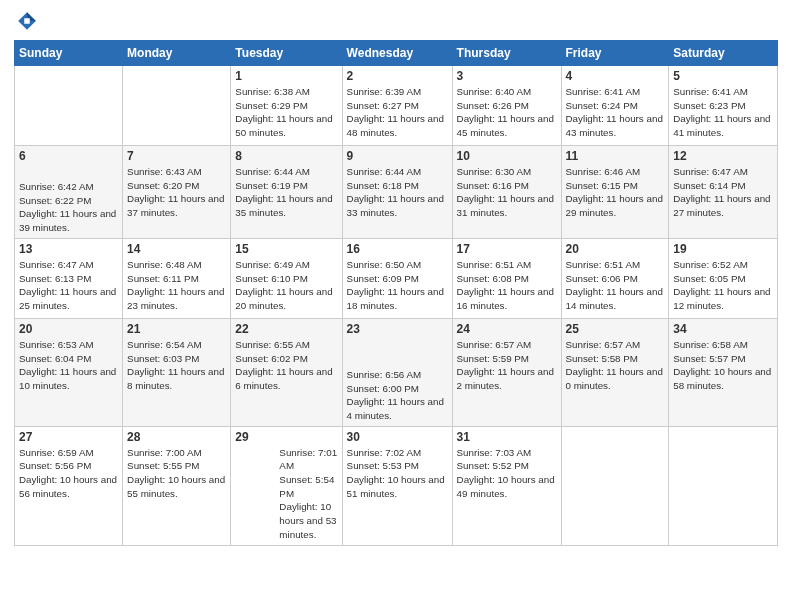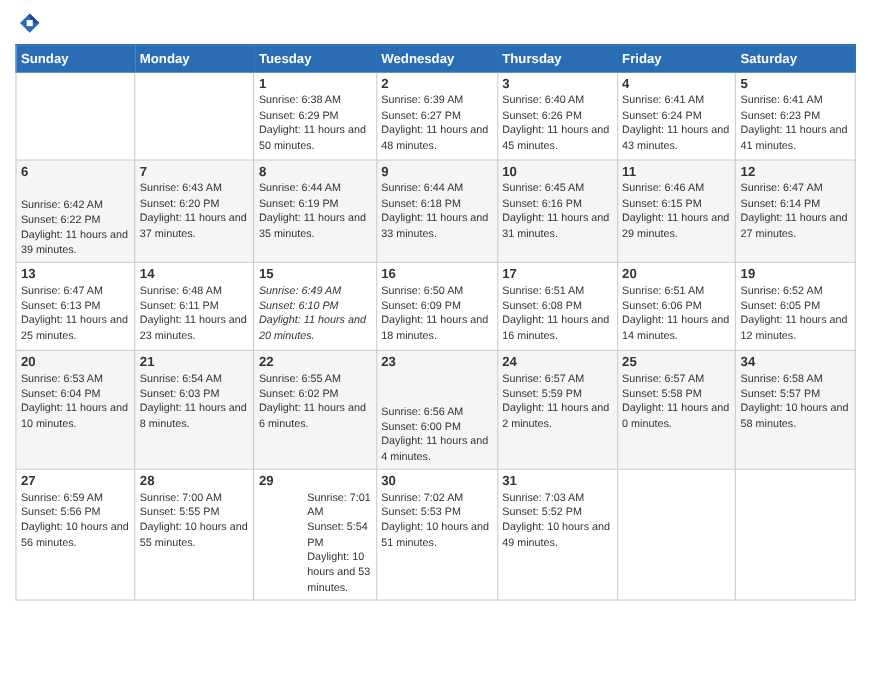--- a/index.html
+++ b/index.html
@@ -194,21 +194,21 @@
 Daylight: 11 hours and 35 minutes.</div>
           </td>
           <td>
             <span class="day-num">9</span>
             <div class="day-info" style="white-space: pre-line;">Sunrise: 6:44 AM
 Sunset: 6:18 PM
 Daylight: 11 hours and 33 minutes.</div>
           </td>
           <td>
             <span class="day-num">10</span>
-            <div class="day-info" style="white-space: pre-line;">Sunrise: 6:45 AM
+            <div class="day-info" style="white-space: pre-line;">Sunrise: 6:30 AM
 Sunset: 6:16 PM
 Daylight: 11 hours and 31 minutes.</div>
           </td>
           <td>
             <span class="day-num">11</span>
             <div class="day-info" style="white-space: pre-line;">Sunrise: 6:46 AM
 Sunset: 6:15 PM
 Daylight: 11 hours and 29 minutes.</div>
           </td>
           <td>
@@ -226,21 +226,21 @@
 Daylight: 11 hours and 25 minutes.</div>
           </td>
           <td>
             <span class="day-num">14</span>
             <div class="day-info" style="white-space: pre-line;">Sunrise: 6:48 AM
 Sunset: 6:11 PM
 Daylight: 11 hours and 23 minutes.</div>
           </td>
           <td>
             <span class="day-num">15</span>
-            <div class="day-info" style="white-space: pre-line; font-style: italic;">Sunrise: 6:49 AM
+            <div class="day-info" style="white-space: pre-line;">Sunrise: 6:49 AM
 Sunset: 6:10 PM
 Daylight: 11 hours and 20 minutes.</div>
           </td>
           <td>
             <span class="day-num">16</span>
             <div class="day-info" style="white-space: pre-line;">Sunrise: 6:50 AM
 Sunset: 6:09 PM
 Daylight: 11 hours and 18 minutes.</div>
           </td>
           <td>

